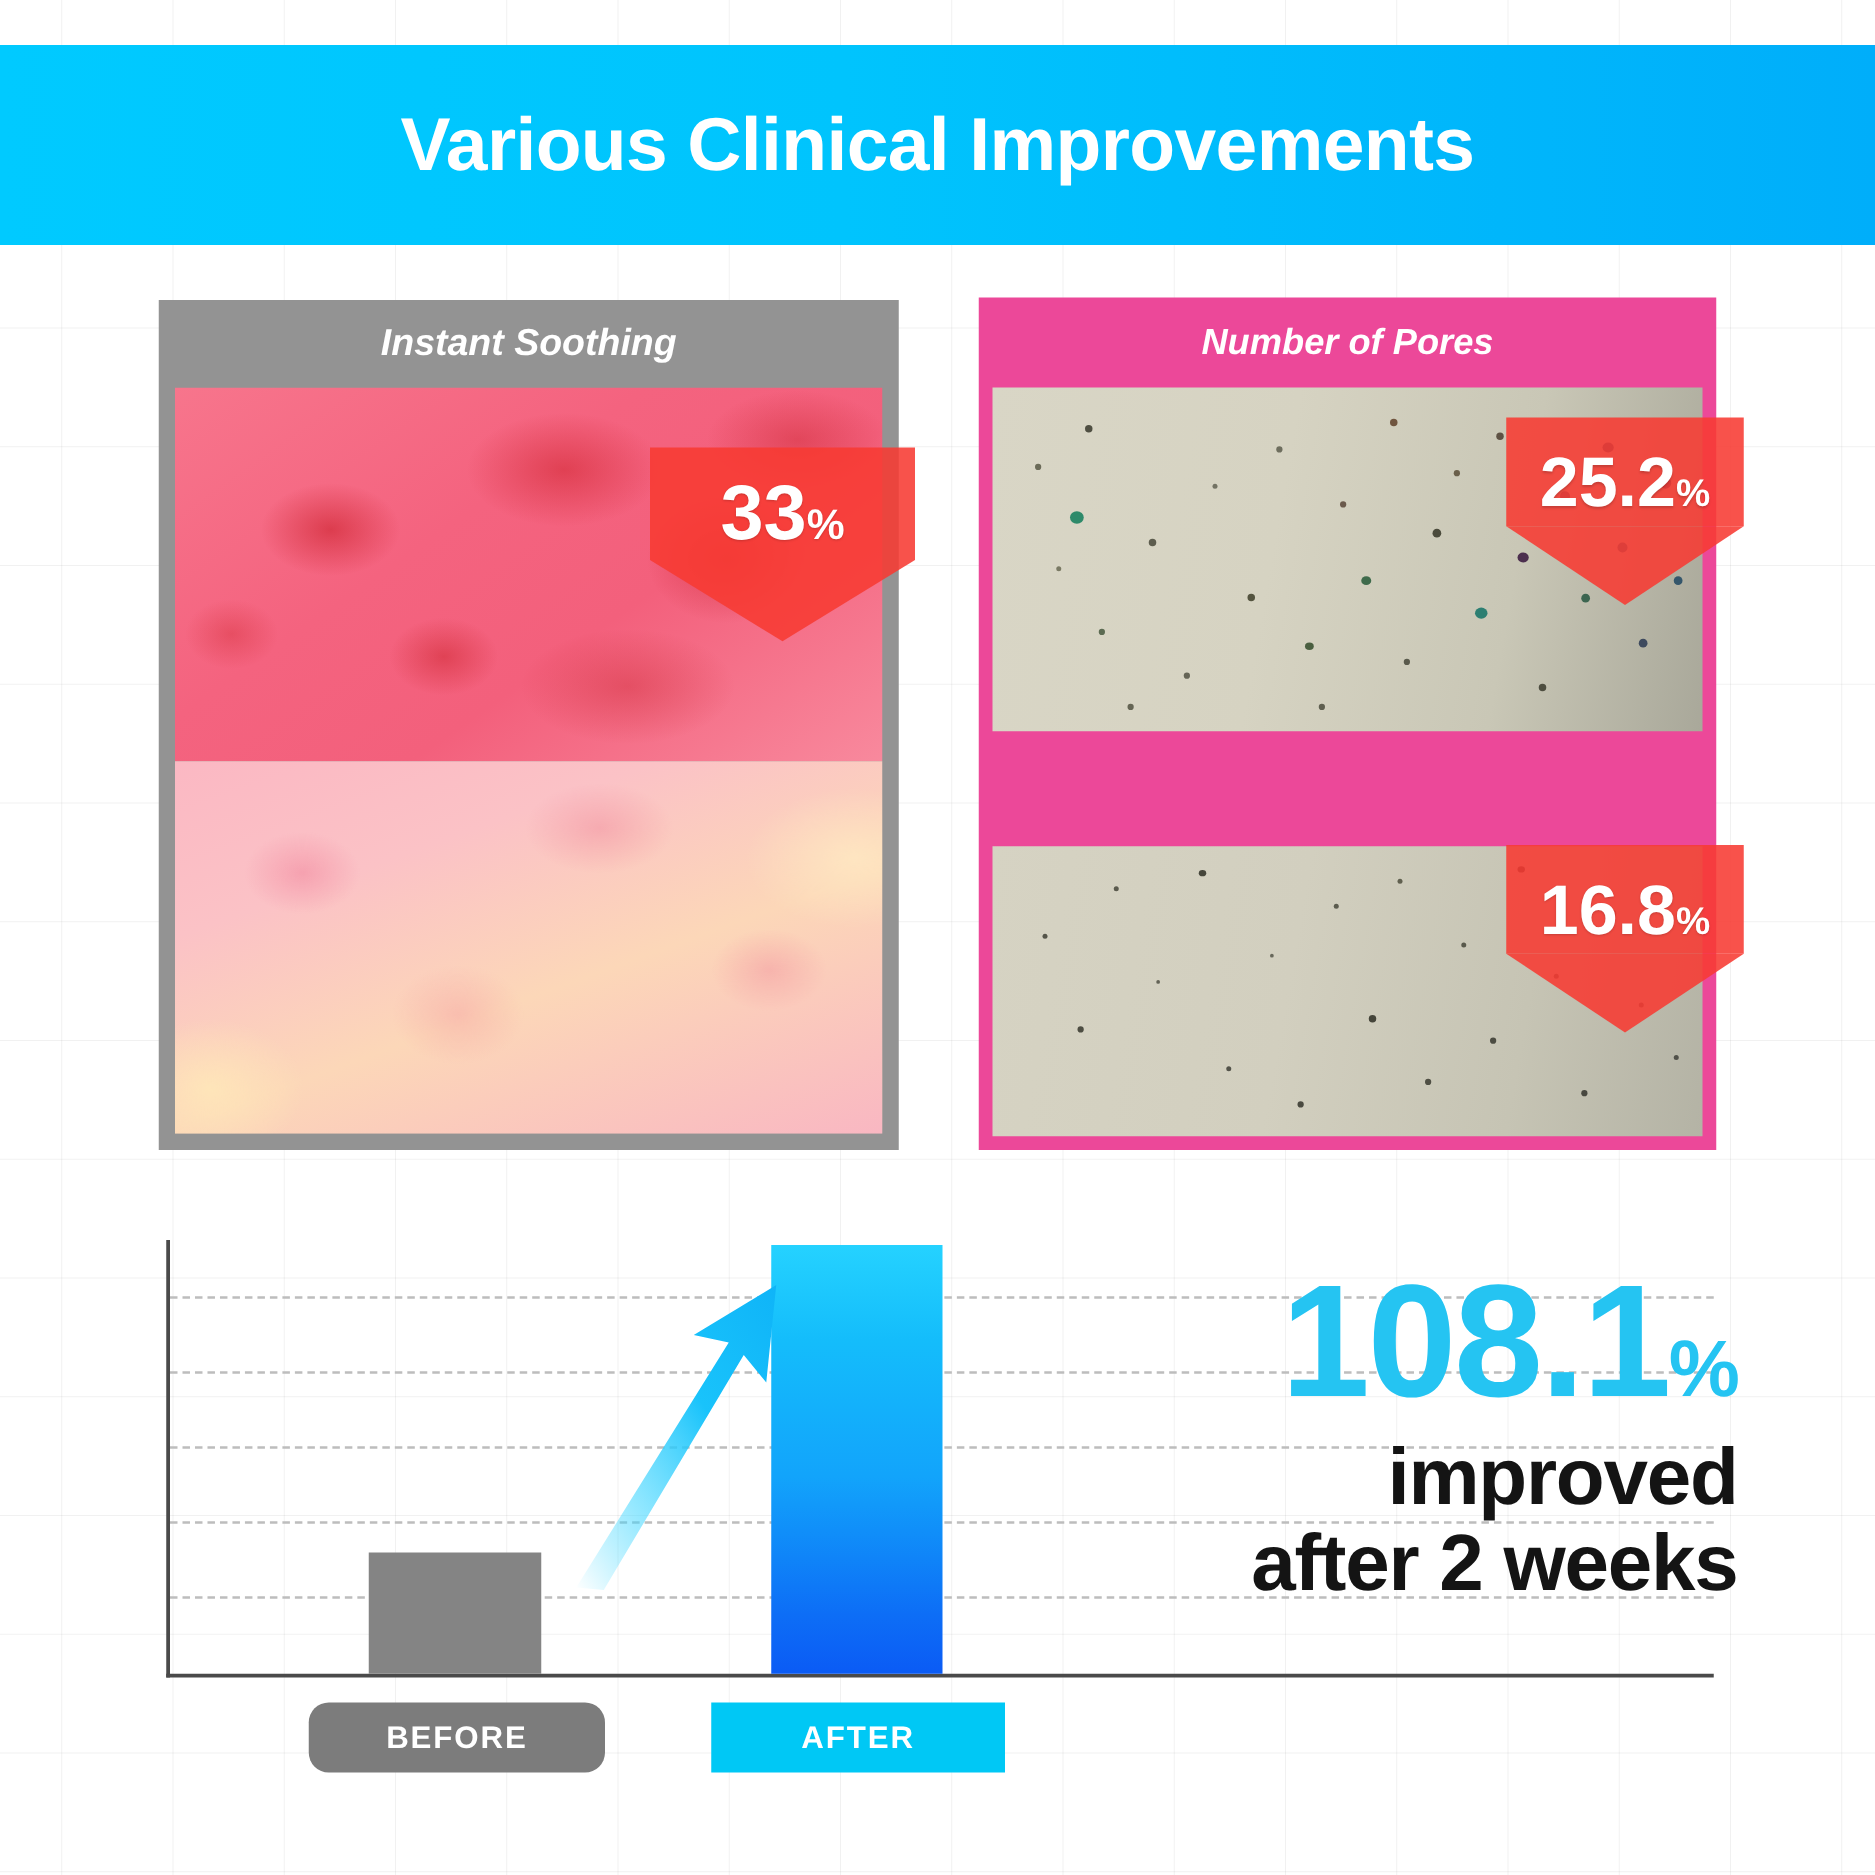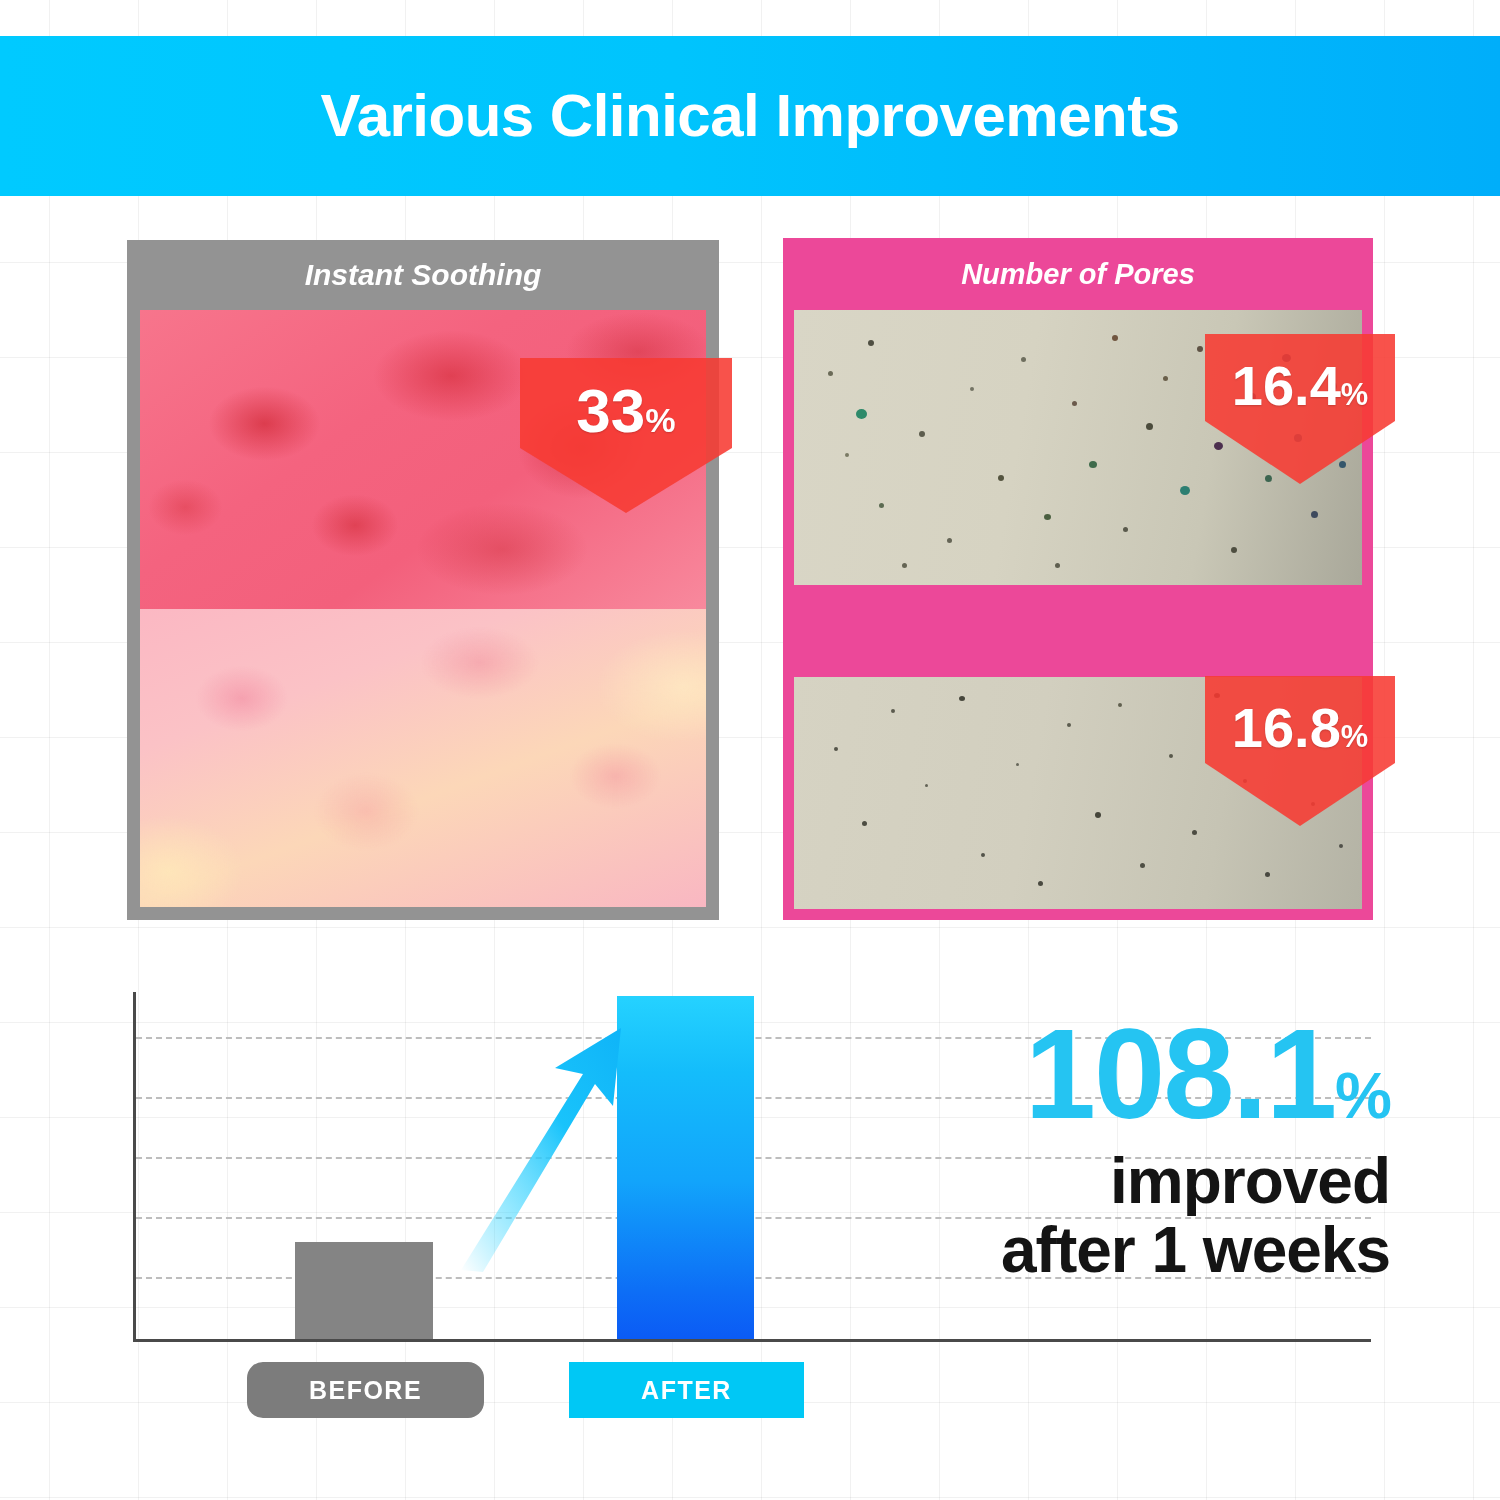--- a/index.html
+++ b/index.html
@@ -325,21 +325,21 @@
     <span class="speck" style="left:87%;top:22%;width:5px;height:5px;background:#4e4e43;"></span>
     <span class="speck" style="left:91%;top:54%;width:4px;height:4px;background:#55554b;"></span>
     <span class="speck" style="left:95%;top:16%;width:5px;height:5px;background:#45453c;"></span>
     <span class="speck" style="left:96%;top:72%;width:4px;height:4px;background:#51514a;"></span>
   </div>
 </div>
 
 <div class="red-arrow" id="arrow-pores">
   <div class="shaft"></div>
   <div class="head"></div>
-  <div class="val"><span>16.4</span><span class="pct">%</span></div>
+  <div class="val"><span>25.2</span><span class="pct">%</span></div>
 </div>
 
 <div class="red-arrow" id="arrow-poresize">
   <div class="shaft"></div>
   <div class="head"></div>
   <div class="val"><span>16.8</span><span class="pct">%</span></div>
 </div>
 
 <div id="chart">
   <div id="plot">
@@ -368,14 +368,14 @@
     </svg>
   </div>
 
   <div class="cat-label" id="cat-before">BEFORE</div>
   <div class="cat-label" id="cat-after">AFTER</div>
 </div>
 
 <div id="stat-block">
   <div id="stat-number"><span>108.1</span><span class="pct">%</span></div>
   <div id="stat-line1">improved</div>
-  <div id="stat-line2">after 1 weeks</div>
+  <div id="stat-line2">after 2 weeks</div>
 </div>
 
 </body></html>

